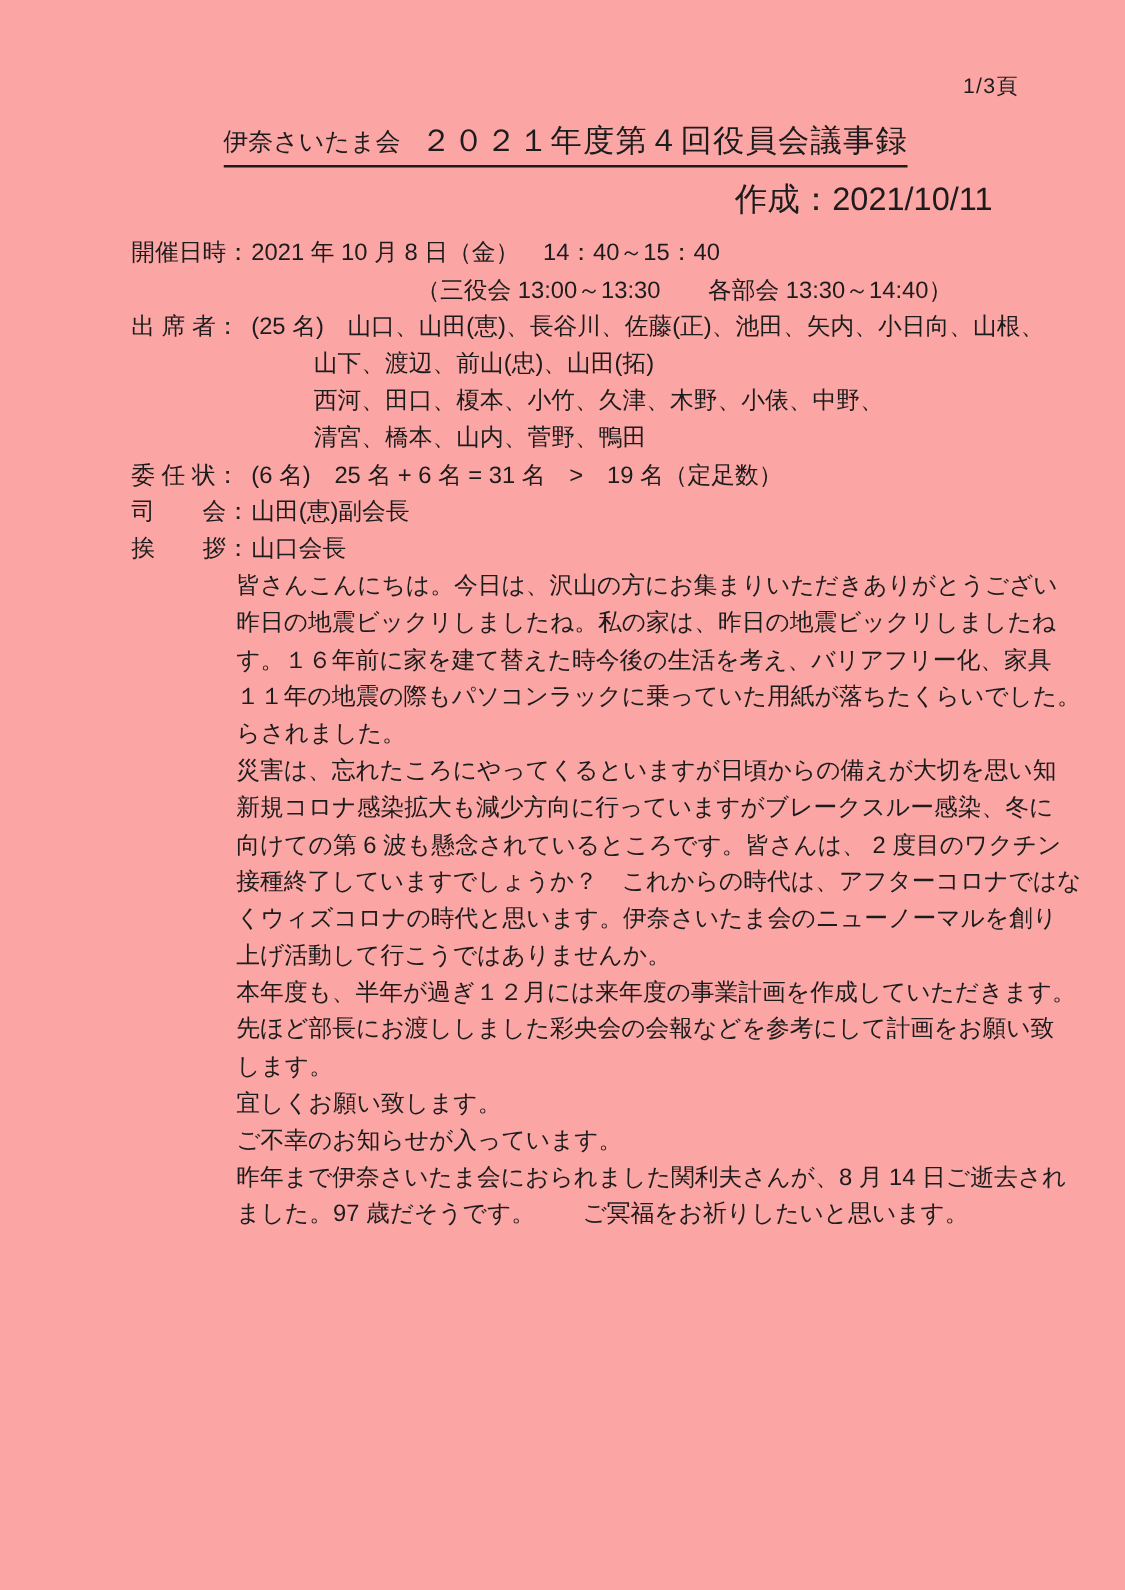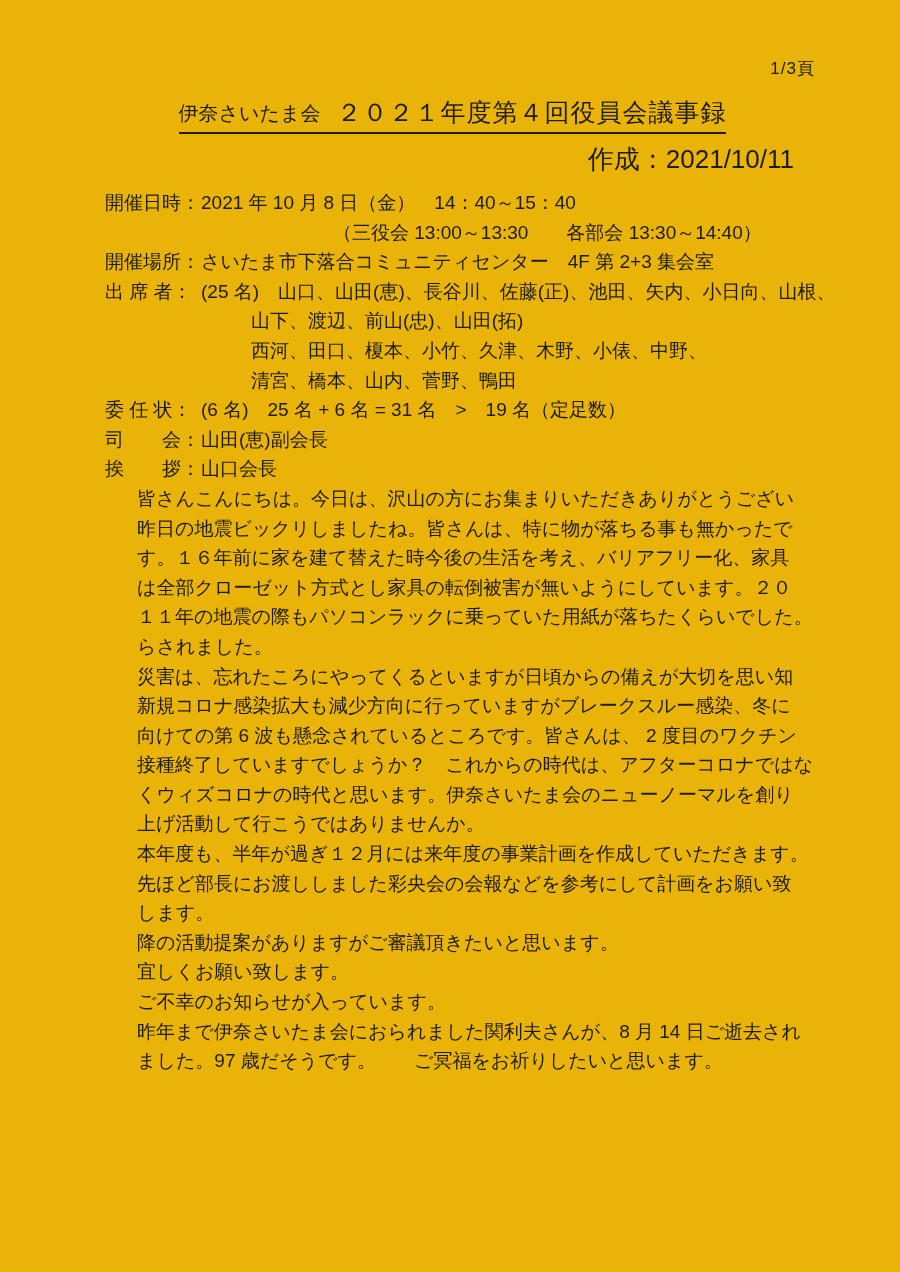--- a/index.html
+++ b/index.html
@@ -4,21 +4,21 @@
 <style>
   html, body {
     margin: 0;
     padding: 0;
     background: #ffffff;
   }
   .page {
     position: relative;
     width: 900px;
     height: 1272px;
-    background: #eab308;
+    background: #fca5a5;
     color: #1c1c1c;
     font-family: "Liberation Sans", sans-serif;
     overflow: hidden;
     box-sizing: border-box;
   }
   .page-number {
     position: absolute;
     top: 57px;
     right: 85px;
     font-size: 17px;
@@ -67,21 +67,21 @@
   }
   .indent-time {
     padding-left: 228px;
   }
   .indent-names {
     padding-left: 146px;
   }
   .speech {
     font-size: 19px;
     line-height: 29.6px;
-    margin-left: 32px;
+    margin-left: 84px;
   }
   .speech-line {
     white-space: nowrap;
   }
 </style>
 </head>
 <body>
 
 <div class="page">
 
@@ -100,23 +100,20 @@
     </div>
 
     <div class="meta">
 
       <div class="meta-row">
         <span class="meta-label">開催日時：</span><span>2021 年 10 月 8 日（金）　14：40～15：40</span>
       </div>
 
       <div class="meta-row indent-time">（三役会 13:00～13:30　　各部会 13:30～14:40）</div>
 
-      <div class="meta-row">
-        <span class="meta-label">開催場所：</span><span>さいたま市下落合コミュニティセンター　4F 第 2+3 集会室</span>
-      </div>
 
       <div class="meta-row">
         <span class="meta-label">出 席 者：</span><span>(25 名)　山口、山田(恵)、長谷川、佐藤(正)、池田、矢内、小日向、山根、</span>
       </div>
       <div class="meta-row indent-names">山下、渡辺、前山(忠)、山田(拓)</div>
       <div class="meta-row indent-names">西河、田口、榎本、小竹、久津、木野、小俵、中野、</div>
       <div class="meta-row indent-names">清宮、橋本、山内、菅野、鴨田</div>
 
       <div class="meta-row">
         <span class="meta-label">委 任 状：</span><span>(6 名)　25 名 + 6 名 = 31 名　&gt;　19 名（定足数）</span>
@@ -127,35 +124,33 @@
       </div>
 
       <div class="meta-row">
         <span class="meta-label">挨　　拶：</span><span>山口会長</span>
       </div>
 
     </div>
 
     <div class="speech">
       <div class="speech-line">皆さんこんにちは。今日は、沢山の方にお集まりいただきありがとうござい</div>
-      <div class="speech-line">昨日の地震ビックリしましたね。皆さんは、特に物が落ちる事も無かったで</div>
+      <div class="speech-line">昨日の地震ビックリしましたね。私の家は、昨日の地震ビックリしましたね</div>
       <div class="speech-line">す。１６年前に家を建て替えた時今後の生活を考え、バリアフリー化、家具</div>
-      <div class="speech-line">は全部クローゼット方式とし家具の転倒被害が無いようにしています。２０</div>
       <div class="speech-line">１１年の地震の際もパソコンラックに乗っていた用紙が落ちたくらいでした。</div>
       <div class="speech-line">らされました。</div>
       <div class="speech-line">災害は、忘れたころにやってくるといますが日頃からの備えが大切を思い知</div>
       <div class="speech-line">新規コロナ感染拡大も減少方向に行っていますがブレークスルー感染、冬に</div>
       <div class="speech-line">向けての第 6 波も懸念されているところです。皆さんは、 2 度目のワクチン</div>
       <div class="speech-line">接種終了していますでしょうか？　これからの時代は、アフターコロナではな</div>
       <div class="speech-line">くウィズコロナの時代と思います。伊奈さいたま会のニューノーマルを創り</div>
       <div class="speech-line">上げ活動して行こうではありませんか。</div>
       <div class="speech-line">本年度も、半年が過ぎ１２月には来年度の事業計画を作成していただきます。</div>
       <div class="speech-line">先ほど部長にお渡ししました彩央会の会報などを参考にして計画をお願い致</div>
       <div class="speech-line">します。</div>
-      <div class="speech-line">降の活動提案がありますがご審議頂きたいと思います。</div>
       <div class="speech-line">宜しくお願い致します。</div>
       <div class="speech-line">ご不幸のお知らせが入っています。</div>
       <div class="speech-line">昨年まで伊奈さいたま会におられました関利夫さんが、8 月 14 日ご逝去され</div>
       <div class="speech-line">ました。97 歳だそうです。　　ご冥福をお祈りしたいと思います。</div>
     </div>
 
   </div>
 </div>
 
 </body></html>

